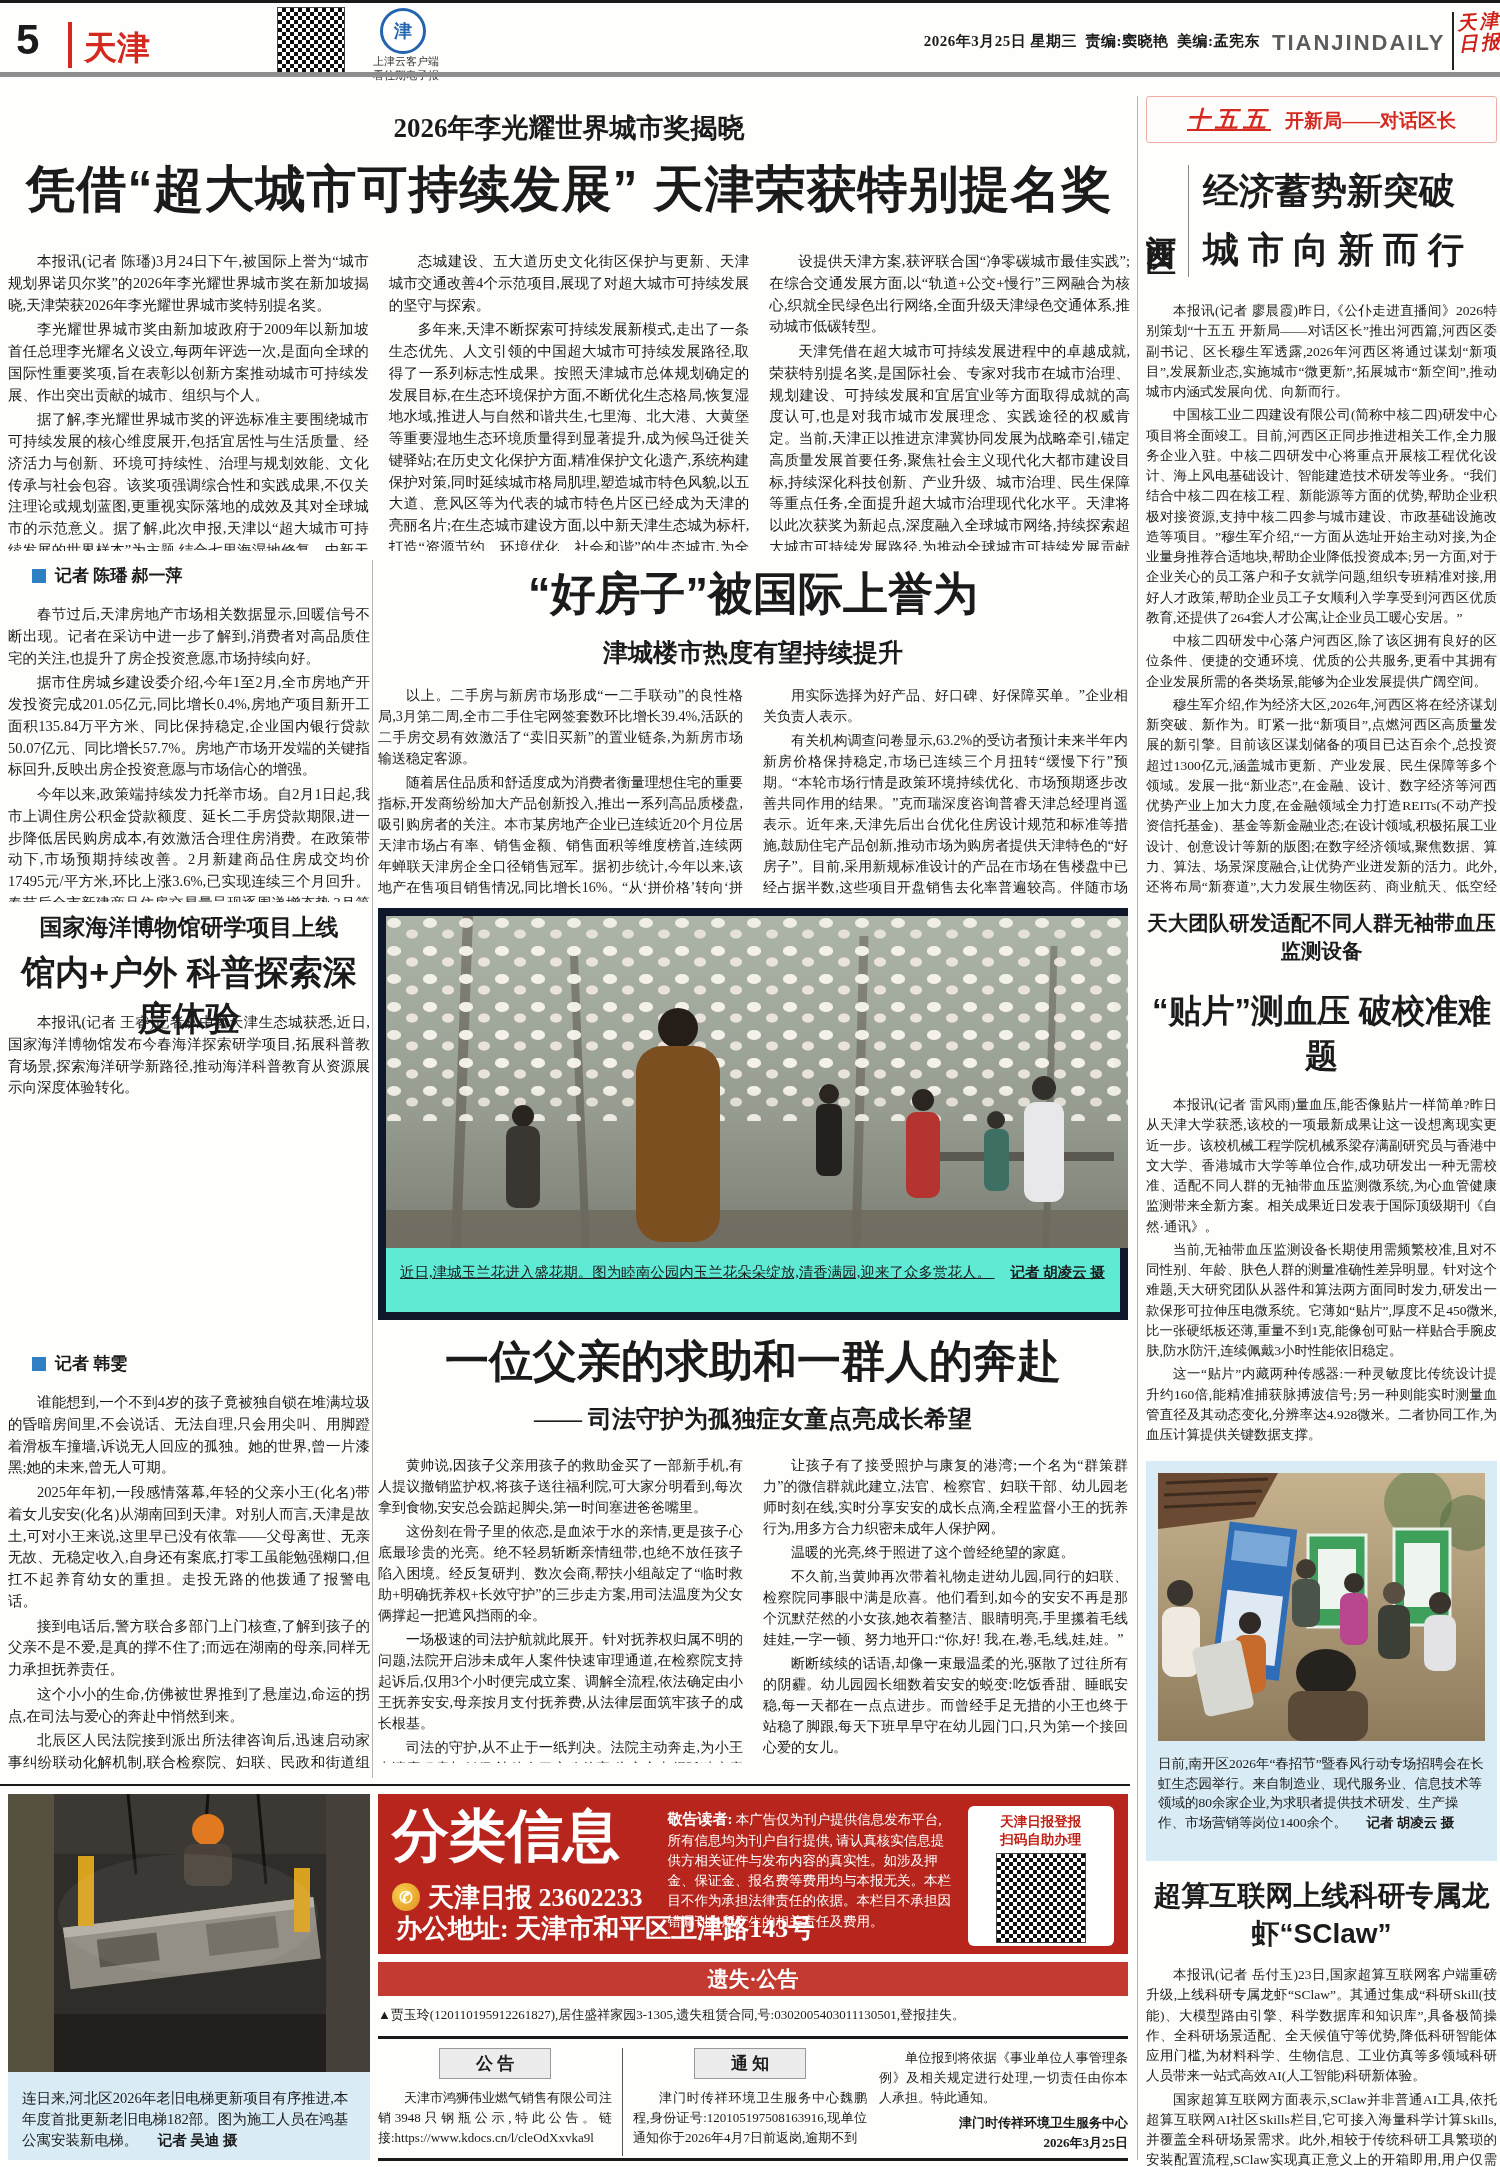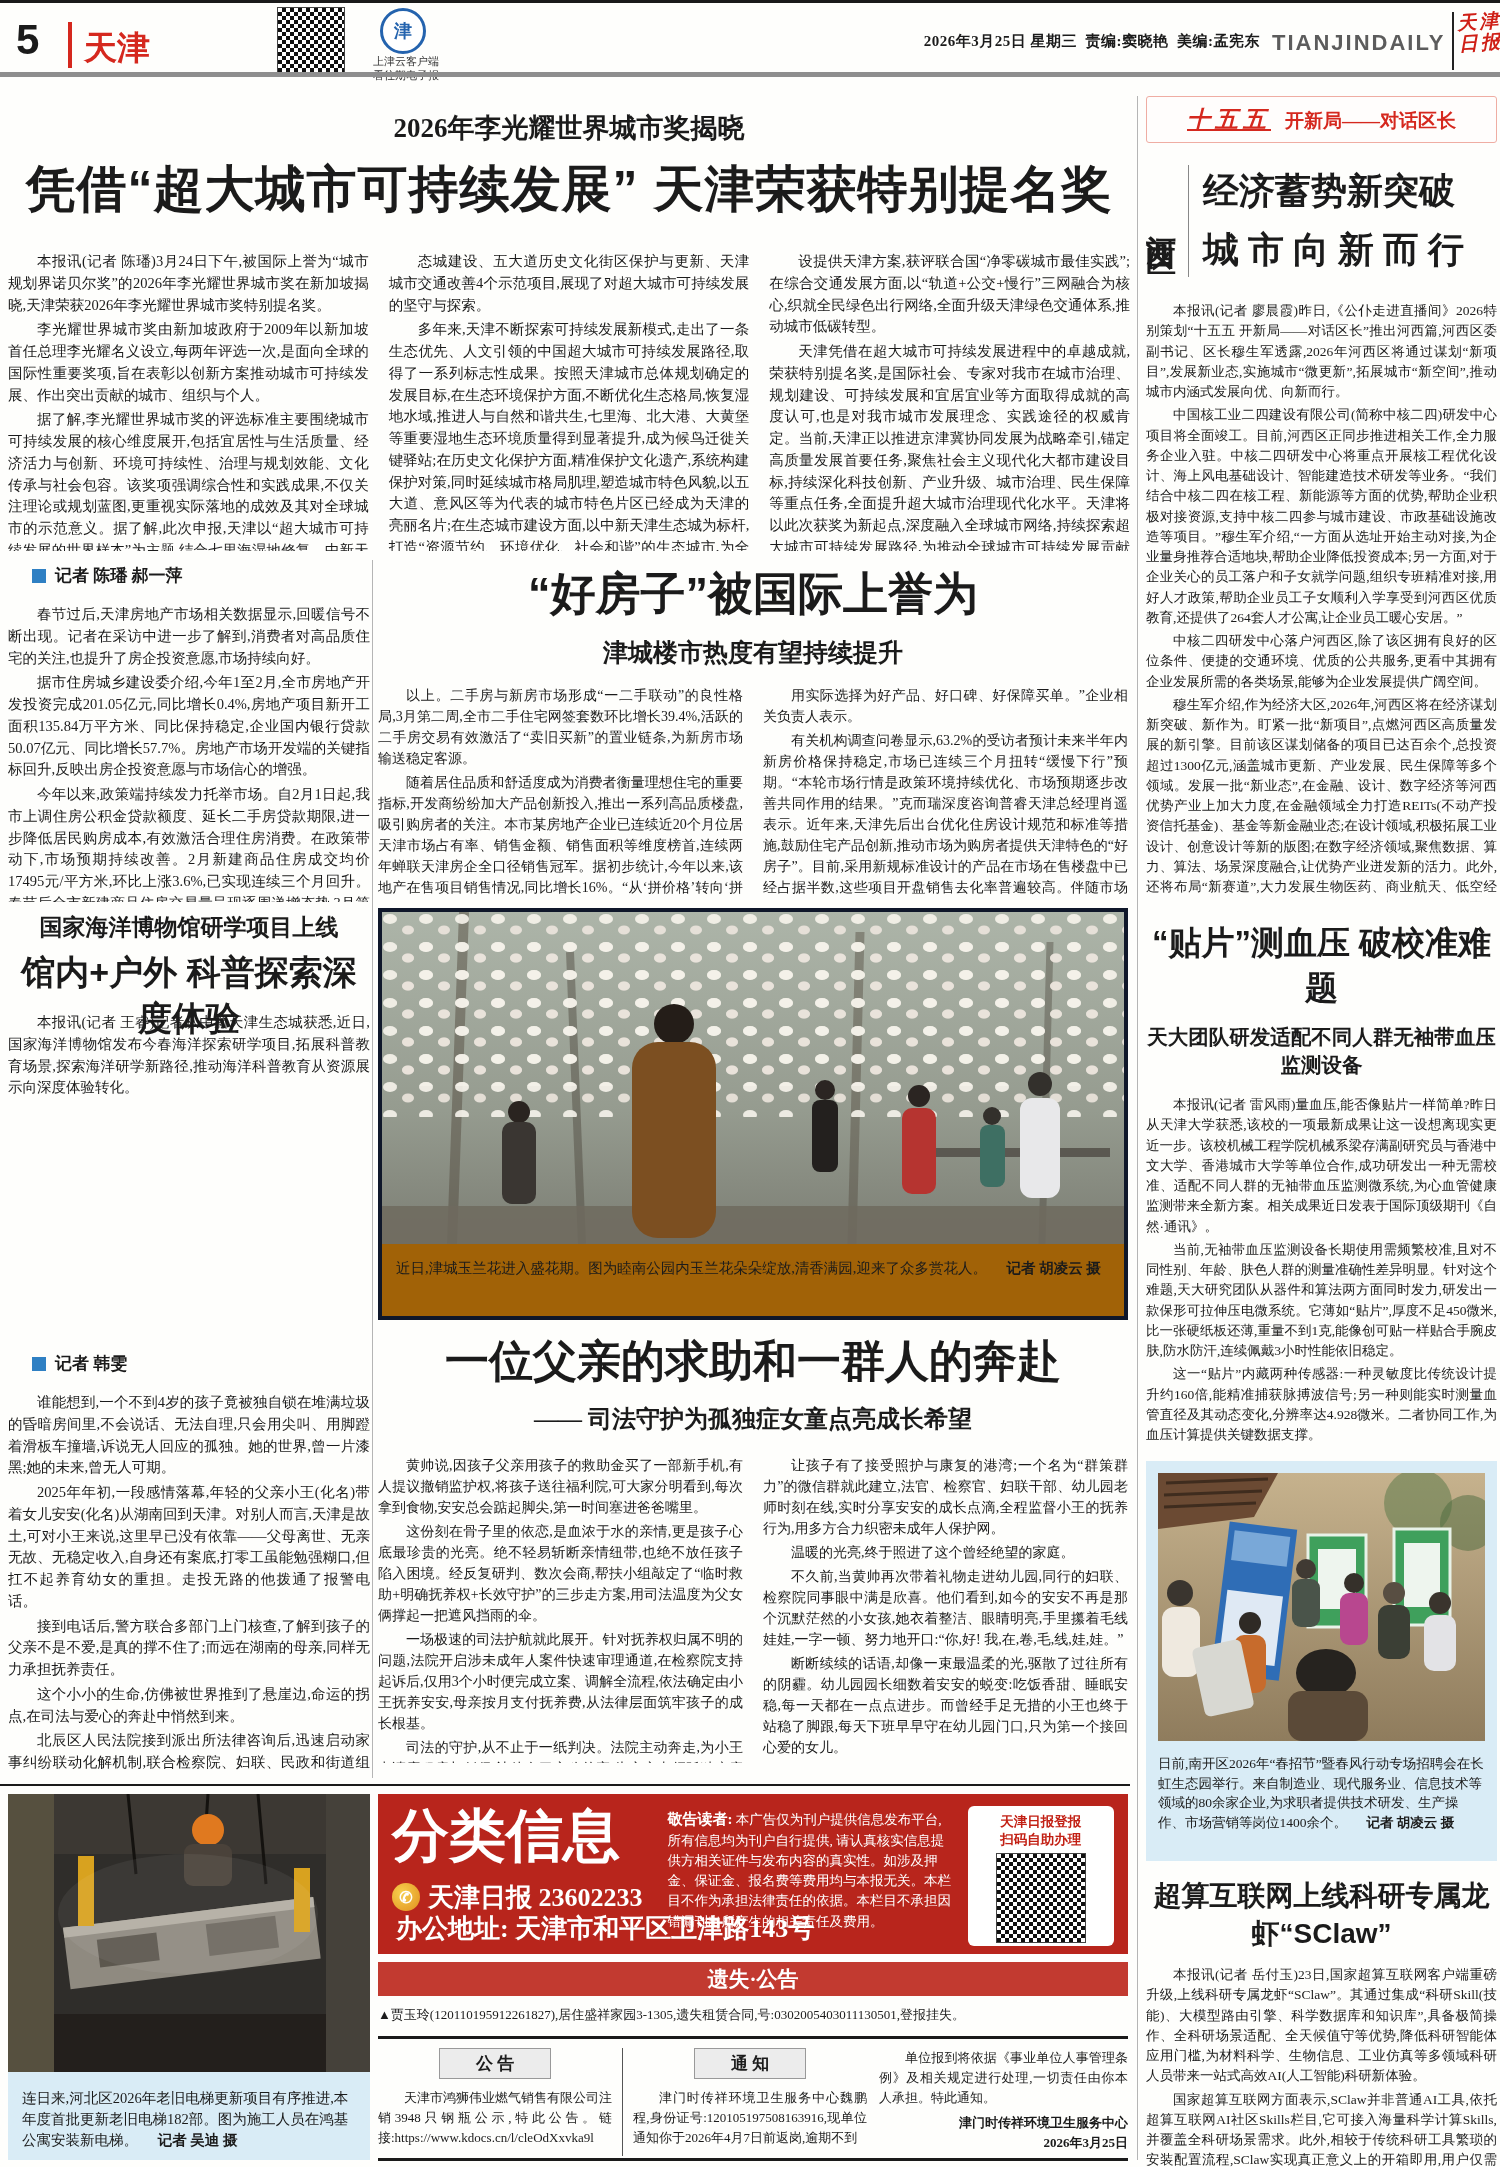--- a/index.html
+++ b/index.html
@@ -26,21 +26,21 @@
   .lead-headline{font-size:50px;font-weight:bold;letter-spacing:1px;font-family:"Liberation Sans",sans-serif;}
   .cols{display:flex;gap:20px;}
   .cols>div{flex:1;}
   .byline{display:flex;align-items:center;gap:9px;font-weight:bold;font-size:17px;}
   .byline-sq{width:14px;height:14px;background:#2f80c3;flex:0 0 auto;}
   .mid-head{font-size:45px;font-weight:bold;font-family:"Liberation Sans",sans-serif;}
   .mid-sub{font-size:25px;font-weight:bold;}
   .small-kicker{font-size:23px;font-weight:bold;}
   .small-head{font-size:32px;font-weight:bold;font-family:"Liberation Sans",sans-serif;}
   figure{margin:0;}
-  .photo-frame{border:4px solid #0f172a;background:#a16207;box-sizing:border-box;}
+  .photo-frame{border:8px solid #0f172a;background:#5eead4;box-sizing:border-box;text-decoration:underline;}
   .caption{font-size:14.5px;line-height:1.45;}
   .credit{font-weight:bold;margin-left:16px;white-space:nowrap;}
   
   .kicker-box{border:1px solid #efada3;border-radius:3px;padding:7px 6px;text-align:center;background:#fffdfc;}
   .wuwu{color:#d5281e;font-weight:bold;font-style:italic;font-size:23px;letter-spacing:5px;text-decoration:underline;}
   .kicker-rest{color:#d5281e;font-weight:bold;font-size:19px;margin-left:10px;}
   .hexi-head{display:flex;align-items:center;margin-top:22px;}
   .district{writing-mode:vertical-rl;text-orientation:upright;font-size:30px;font-weight:bold;line-height:1;letter-spacing:6px;}
   .vdash{width:1px;height:112px;background:#888;margin:0 14px 0 12px;}
   .hexi-t1{font-size:36px;font-weight:bold;font-family:"Liberation Sans",sans-serif;}
@@ -304,22 +304,22 @@
         <div class="hexi-t2">城市向新而行</div>
       </div>
     </div>
     <div class="bodytext clip" style="margin-top:24px;height:596px;font-size:13.5px;">
         <p>本报讯(记者 廖晨霞)昨日,《公仆走进直播间》2026特别策划“十五五 开新局——对话区长”推出河西篇,河西区委副书记、区长穆生军透露,2026年河西区将通过谋划“新项目”,发展新业态,实施城市“微更新”,拓展城市“新空间”,推动城市内涵式发展向优、向新而行。</p>
         <p>中国核工业二四建设有限公司(简称中核二四)研发中心项目将全面竣工。目前,河西区正同步推进相关工作,全力服务企业入驻。中核二四研发中心将重点开展核工程优化设计、海上风电基础设计、智能建造技术研发等业务。“我们结合中核二四在核工程、新能源等方面的优势,帮助企业积极对接资源,支持中核二四参与城市建设、市政基础设施改造等项目。”穆生军介绍,“一方面从选址开始主动对接,为企业量身推荐合适地块,帮助企业降低投资成本;另一方面,对于企业关心的员工落户和子女就学问题,组织专班精准对接,用好人才政策,帮助企业员工子女顺利入学享受到河西区优质教育,还提供了264套人才公寓,让企业员工暖心安居。”</p>
         <p>中核二四研发中心落户河西区,除了该区拥有良好的区位条件、便捷的交通环境、优质的公共服务,更看中其拥有企业发展所需的各类场景,能够为企业发展提供广阔空间。</p>
         <p>穆生军介绍,作为经济大区,2026年,河西区将在经济谋划新突破、新作为。盯紧一批“新项目”,点燃河西区高质量发展的新引擎。目前该区谋划储备的项目已达百余个,总投资超过1300亿元,涵盖城市更新、产业发展、民生保障等多个领域。发展一批“新业态”,在金融、设计、数字经济等河西优势产业上加大力度,在金融领域全力打造REITs(不动产投资信托基金)、基金等新金融业态;在设计领域,积极拓展工业设计、创意设计等新的版图;在数字经济领域,聚焦数据、算力、算法、场景深度融合,让优势产业迸发新的活力。此外,还将布局“新赛道”,大力发展生物医药、商业航天、低空经济、具身智能、脑机交互等新兴未来产业。</p>
       </div>
 
+    <div class="center bold" style="margin-top:12px;font-size:20.5px;">天大团队研发适配不同人群无袖带血压监测设备</div>
     <div class="center small-head" style="margin-top:24px;font-size:33px;">“贴片”测血压 破校准难题</div>
-    <div class="center bold" style="margin-top:12px;font-size:20.5px;">天大团队研发适配不同人群无袖带血压监测设备</div>
     <div class="bodytext clip" style="margin-top:16px;height:348px;font-size:13.5px;">
         <p>本报讯(记者 雷风雨)量血压,能否像贴片一样简单?昨日从天津大学获悉,该校的一项最新成果让这一设想离现实更近一步。该校机械工程学院机械系梁存满副研究员与香港中文大学、香港城市大学等单位合作,成功研发出一种无需校准、适配不同人群的无袖带血压监测微系统,为心血管健康监测带来全新方案。相关成果近日发表于国际顶级期刊《自然·通讯》。</p>
         <p>当前,无袖带血压监测设备长期使用需频繁校准,且对不同性别、年龄、肤色人群的测量准确性差异明显。针对这个难题,天大研究团队从器件和算法两方面同时发力,研发出一款保形可拉伸压电微系统。它薄如“贴片”,厚度不足450微米,比一张硬纸板还薄,重量不到1克,能像创可贴一样贴合手腕皮肤,防水防汗,连续佩戴3小时性能依旧稳定。</p>
         <p>这一“贴片”内藏两种传感器:一种灵敏度比传统设计提升约160倍,能精准捕获脉搏波信号;另一种则能实时测量血管直径及其动态变化,分辨率达4.928微米。二者协同工作,为血压计算提供关键数据支撑。</p>
       </div>
 
     <figure class="photo-card" style="margin-top:18px;height:400px;box-sizing:border-box;">
       <svg viewBox="0 0 327 268" width="327" height="268" preserveAspectRatio="none">
         <defs>
           <linearGradient id="jfbg" x1="0" y1="0" x2="0" y2="1">

